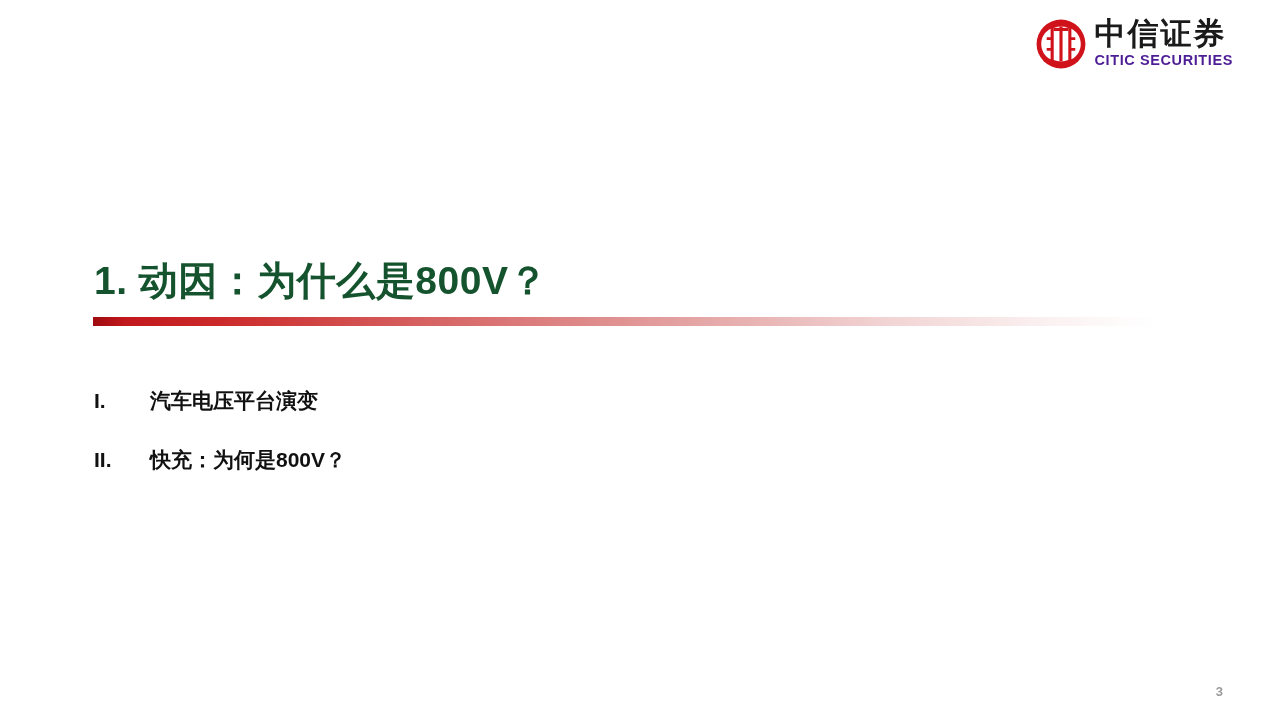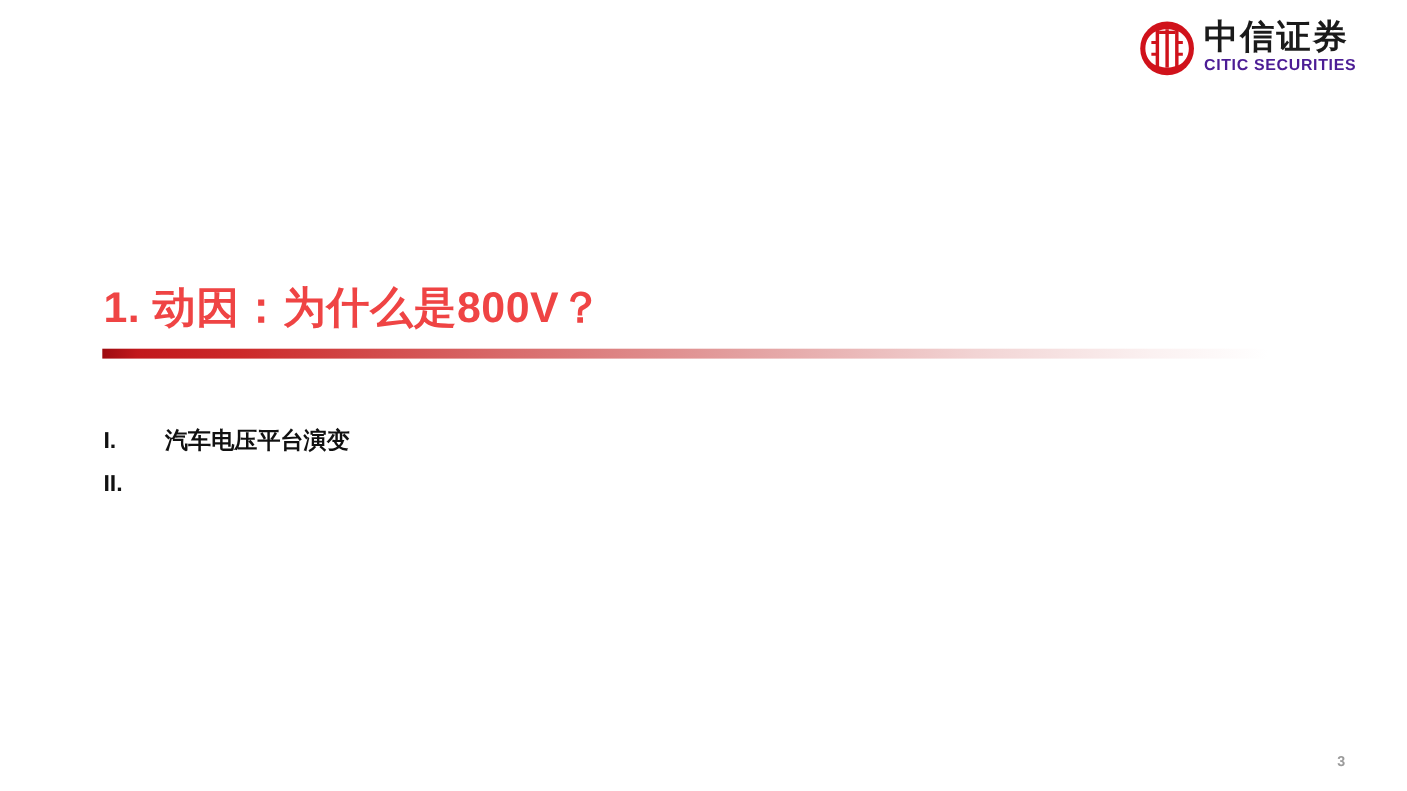--- a/index.html
+++ b/index.html
@@ -59,21 +59,21 @@
     margin-top: 4px;
   }
 
   
   .section-title {
     position: absolute;
     left: 94px;
     top: 259px;
     font-size: 39px;
     font-weight: bold;
-    color: #ef4444;
+    color: #14532d;
     letter-spacing: 0.5px;
     white-space: nowrap;
     line-height: 1.15;
     text-align: right;
   }
 
   
   .title-bar {
     position: absolute;
     left: 93px;
@@ -160,18 +160,19 @@
 
   <div class="title-bar"></div>
 
   <div class="outline">
     <div class="outline-item">
       <span class="outline-num">I.</span>
       <span class="outline-label">汽车电压平台演变</span>
     </div>
     <div class="outline-item">
       <span class="outline-num">II.</span>
+      <span class="outline-label">快充：为何是800V？</span>
     </div>
   </div>
 
   <div class="page-number">3</div>
 
 </div>
 
 </body></html>

